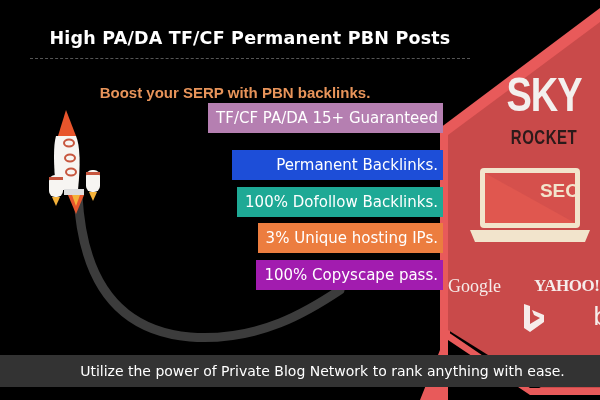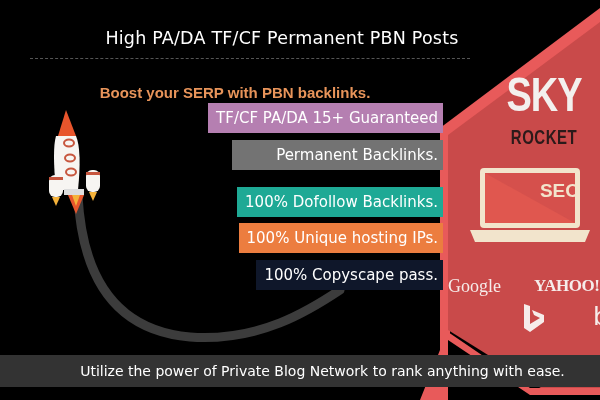--- a/index.html
+++ b/index.html
@@ -1,27 +1,27 @@
 <!DOCTYPE html>
 <html><head>
 <meta charset="utf-8">
 <style>
   html,body{margin:0;padding:0;background:#000;}
   body{width:600px;height:400px;overflow:hidden;position:relative;font-family:"DejaVu Sans",sans-serif;}
   .abs{position:absolute;}
-  .title{left:0;width:500px;top:28px;text-align:center;color:#fff;font-weight:normal;font-size:17.5px;letter-spacing:0.2px;padding-left:32px;}
+  .title{left:0;width:500px;top:28px;text-align:center;color:#fff;font-weight:bold;font-size:17.5px;letter-spacing:0.2px;}
   .divider{left:30px;top:58px;width:440px;border-top:1px dashed #555;}
   .subtitle{left:0;width:470px;top:64px;text-align:center;color:#e8945a;font-weight:bold;font-size:15px;font-family:"Liberation Sans",sans-serif;margin-top:20px;}
   .panel{left:0;top:0;width:600px;height:400px;}
   .feat{position:absolute;right:157px;height:30px;line-height:30px;color:#fff;font-size:15px;padding:0 5px 0 8px;font-family:"DejaVu Sans",sans-serif;white-space:nowrap;}
   .f1{top:103px;background:#b57fb1;}
-  .f2{top:140px;background:#737373;padding-left:44px;}
+  .f2{top:150px;background:#1d4ed8;padding-left:44px;}
   .f3{top:187px;background:#1ea995;}
   .f4{top:223px;background:#ec7d3f;}
-  .f5{top:260px;background:#0f172a;}
+  .f5{top:260px;background:#a21caf;}
   .sky{left:488px;top:74px;width:112px;text-align:center;color:#f3f0ee;font-family:"Liberation Sans",sans-serif;font-weight:bold;font-size:38px;letter-spacing:-1px;transform:scaleY(1.25);}
   .rocketword{left:488px;top:128px;width:112px;text-align:center;color:#2b1a1a;font-family:"Liberation Sans",sans-serif;font-weight:bold;font-size:15px;transform:scaleY(1.4);letter-spacing:0.5px;}
   .seo{left:500px;top:180px;width:80px;text-align:right;color:#f2e4cc;font-family:"Liberation Sans",sans-serif;font-weight:bold;font-size:19px;}
   .google{left:448px;top:276px;color:#f6ecea;font-family:"Liberation Serif",serif;font-size:18px;}
   .yahoo{left:534px;top:276px;color:#f6ecea;font-family:"Liberation Serif",serif;font-size:17px;font-weight:bold;letter-spacing:-0.5px;}
   .bing{left:574px;top:302px;color:#f6ecea;font-family:"DejaVu Sans",sans-serif;font-size:25px;margin-left:19px;}
   .footer{left:0;top:355px;width:600px;height:32px;background:#333;}
   .footer-text{left:0;top:355px;width:565px;height:32px;line-height:32px;text-align:center;color:#fff;font-size:14px;font-family:"DejaVu Sans",sans-serif;padding-left:40px;}
 </style>
 </head>
@@ -67,21 +67,21 @@
   </g>
 </svg>
 
 <div class="abs title">High PA/DA TF/CF Permanent PBN Posts</div>
 <div class="abs divider"></div>
 <div class="abs subtitle">Boost your SERP with PBN backlinks.</div>
 
 <div class="feat f1">TF/CF PA/DA 15+ Guaranteed</div>
 <div class="feat f2">Permanent Backlinks.</div>
 <div class="feat f3">100% Dofollow Backlinks.</div>
-<div class="feat f4">100% Unique hosting IPs.</div>
+<div class="feat f4">3% Unique hosting IPs.</div>
 <div class="feat f5">100% Copyscape pass.</div>
 
 <div class="abs sky">SKY</div>
 <div class="abs rocketword">ROCKET</div>
 <div class="abs seo">SEO</div>
 
 <div class="abs google">Google</div>
 <div class="abs yahoo">YAHOO!</div>
 <div class="abs bing">bing</div>
 

